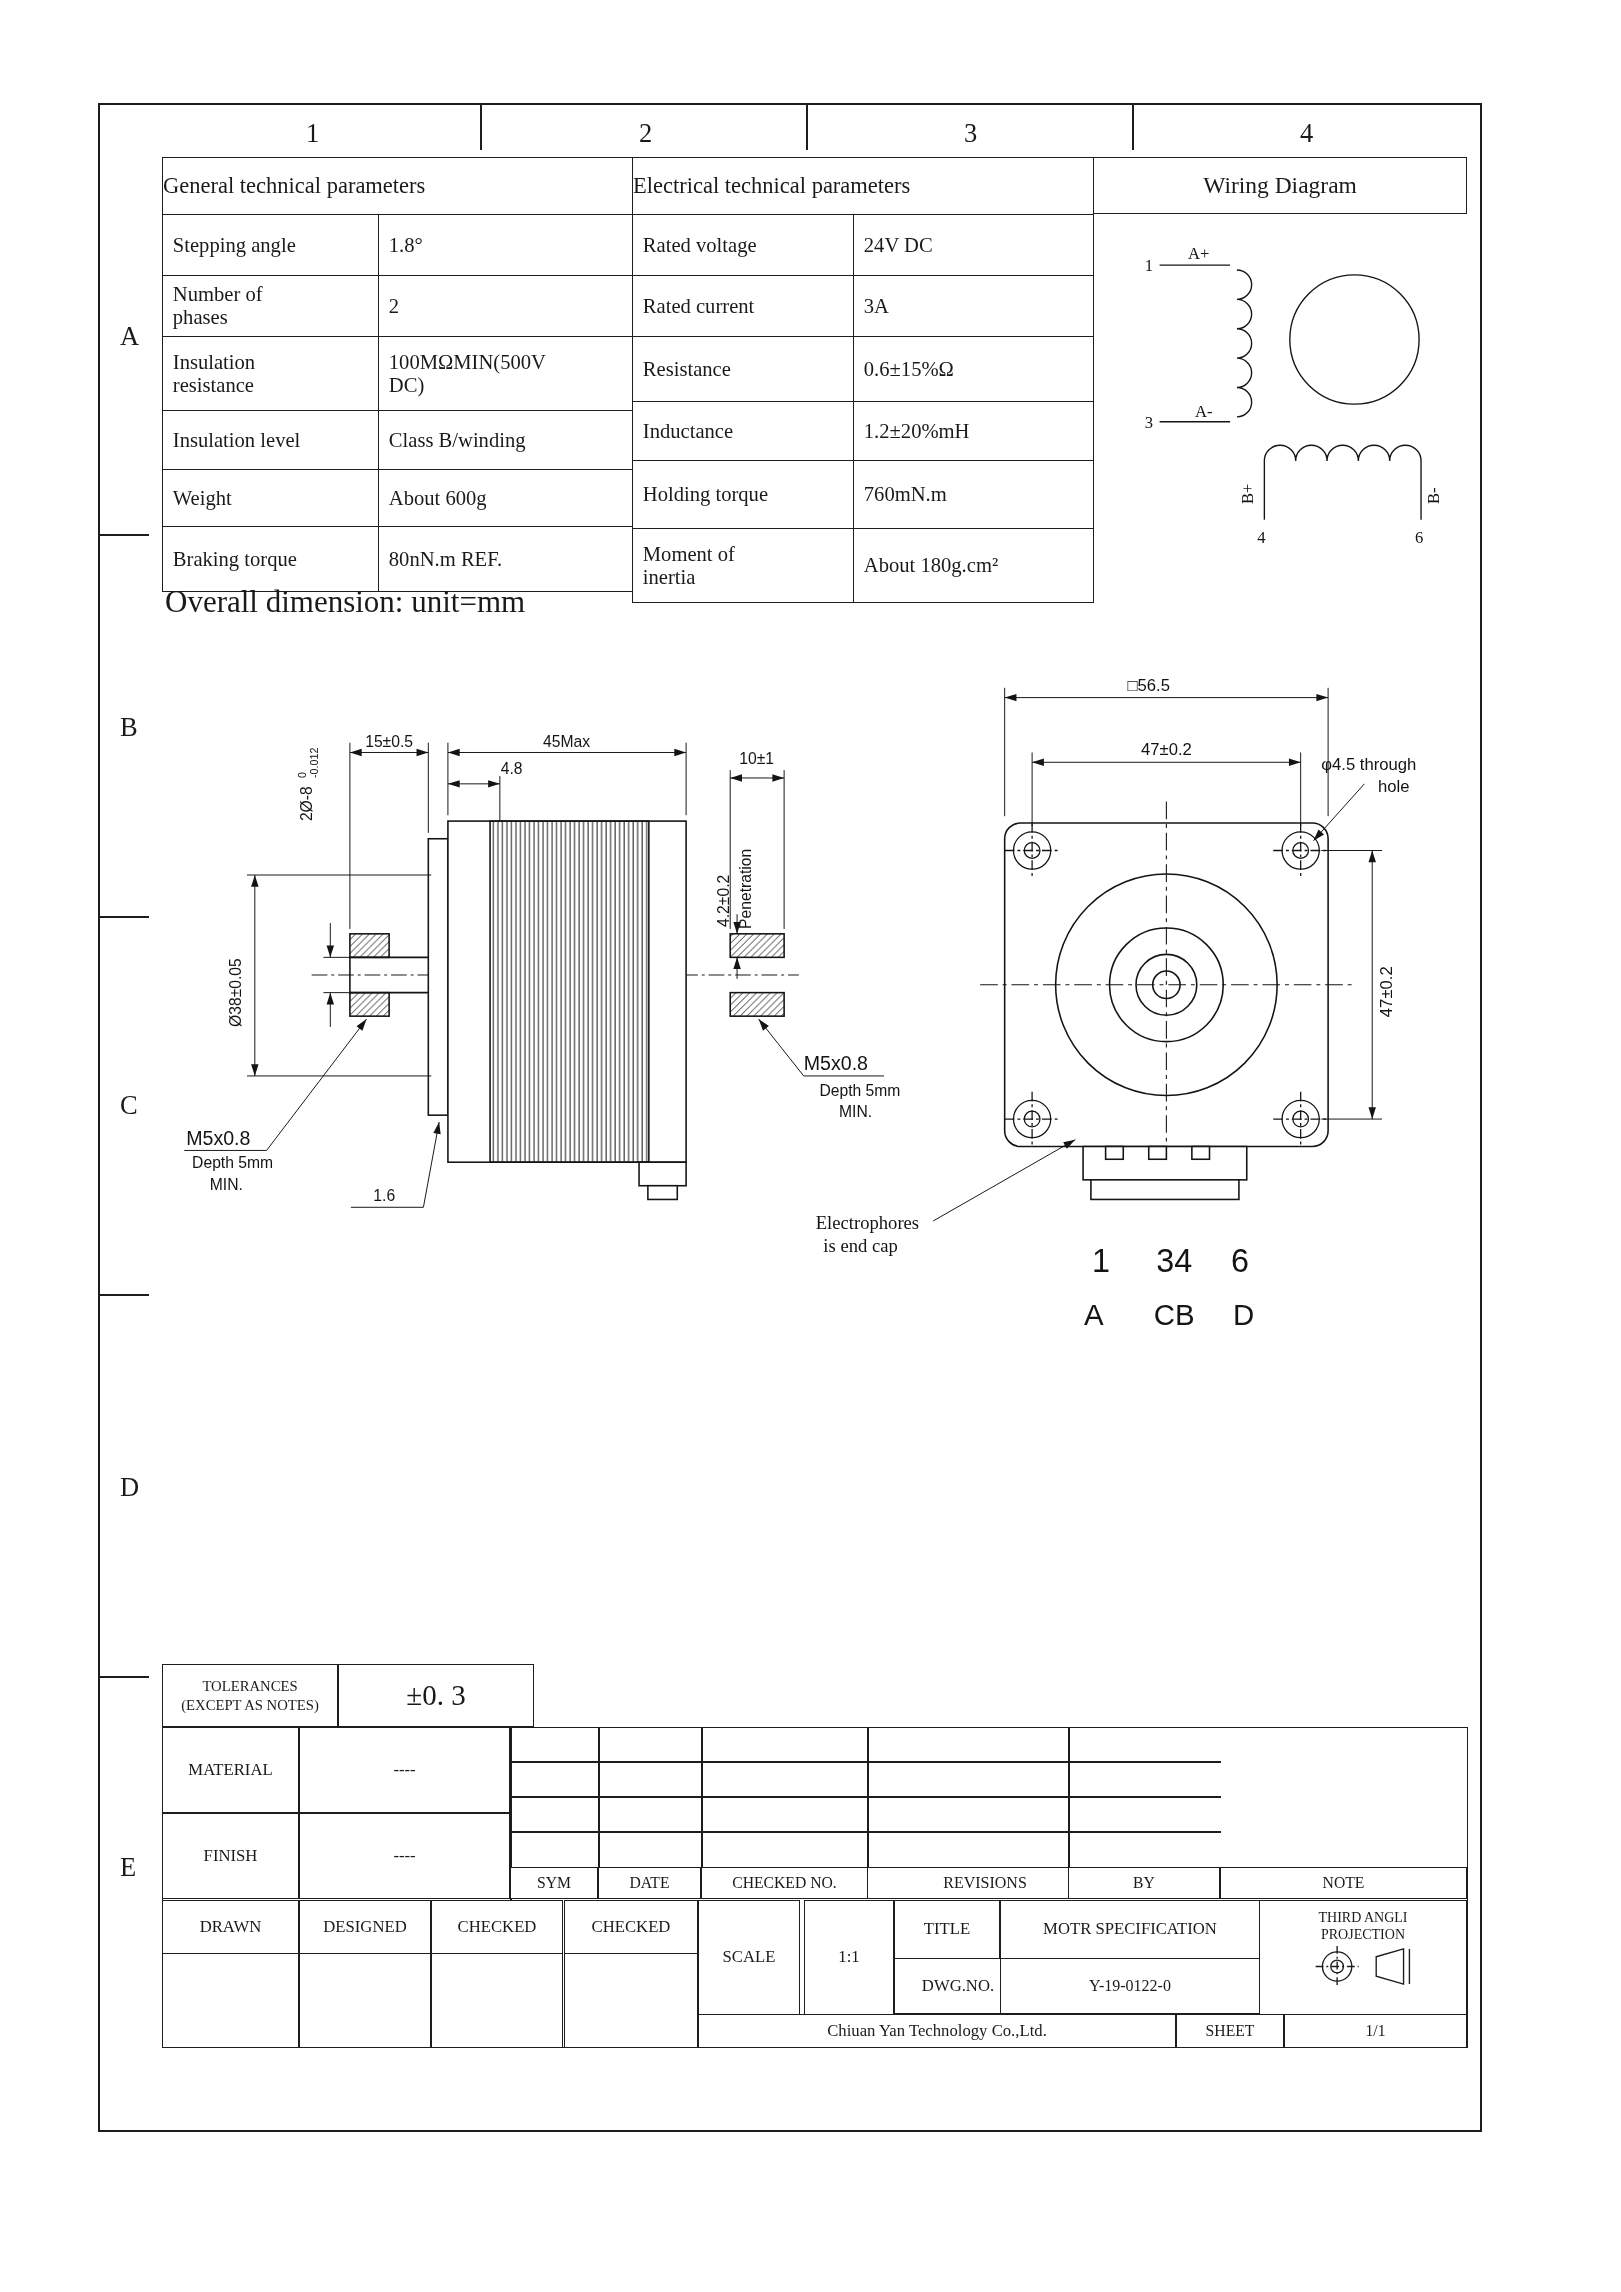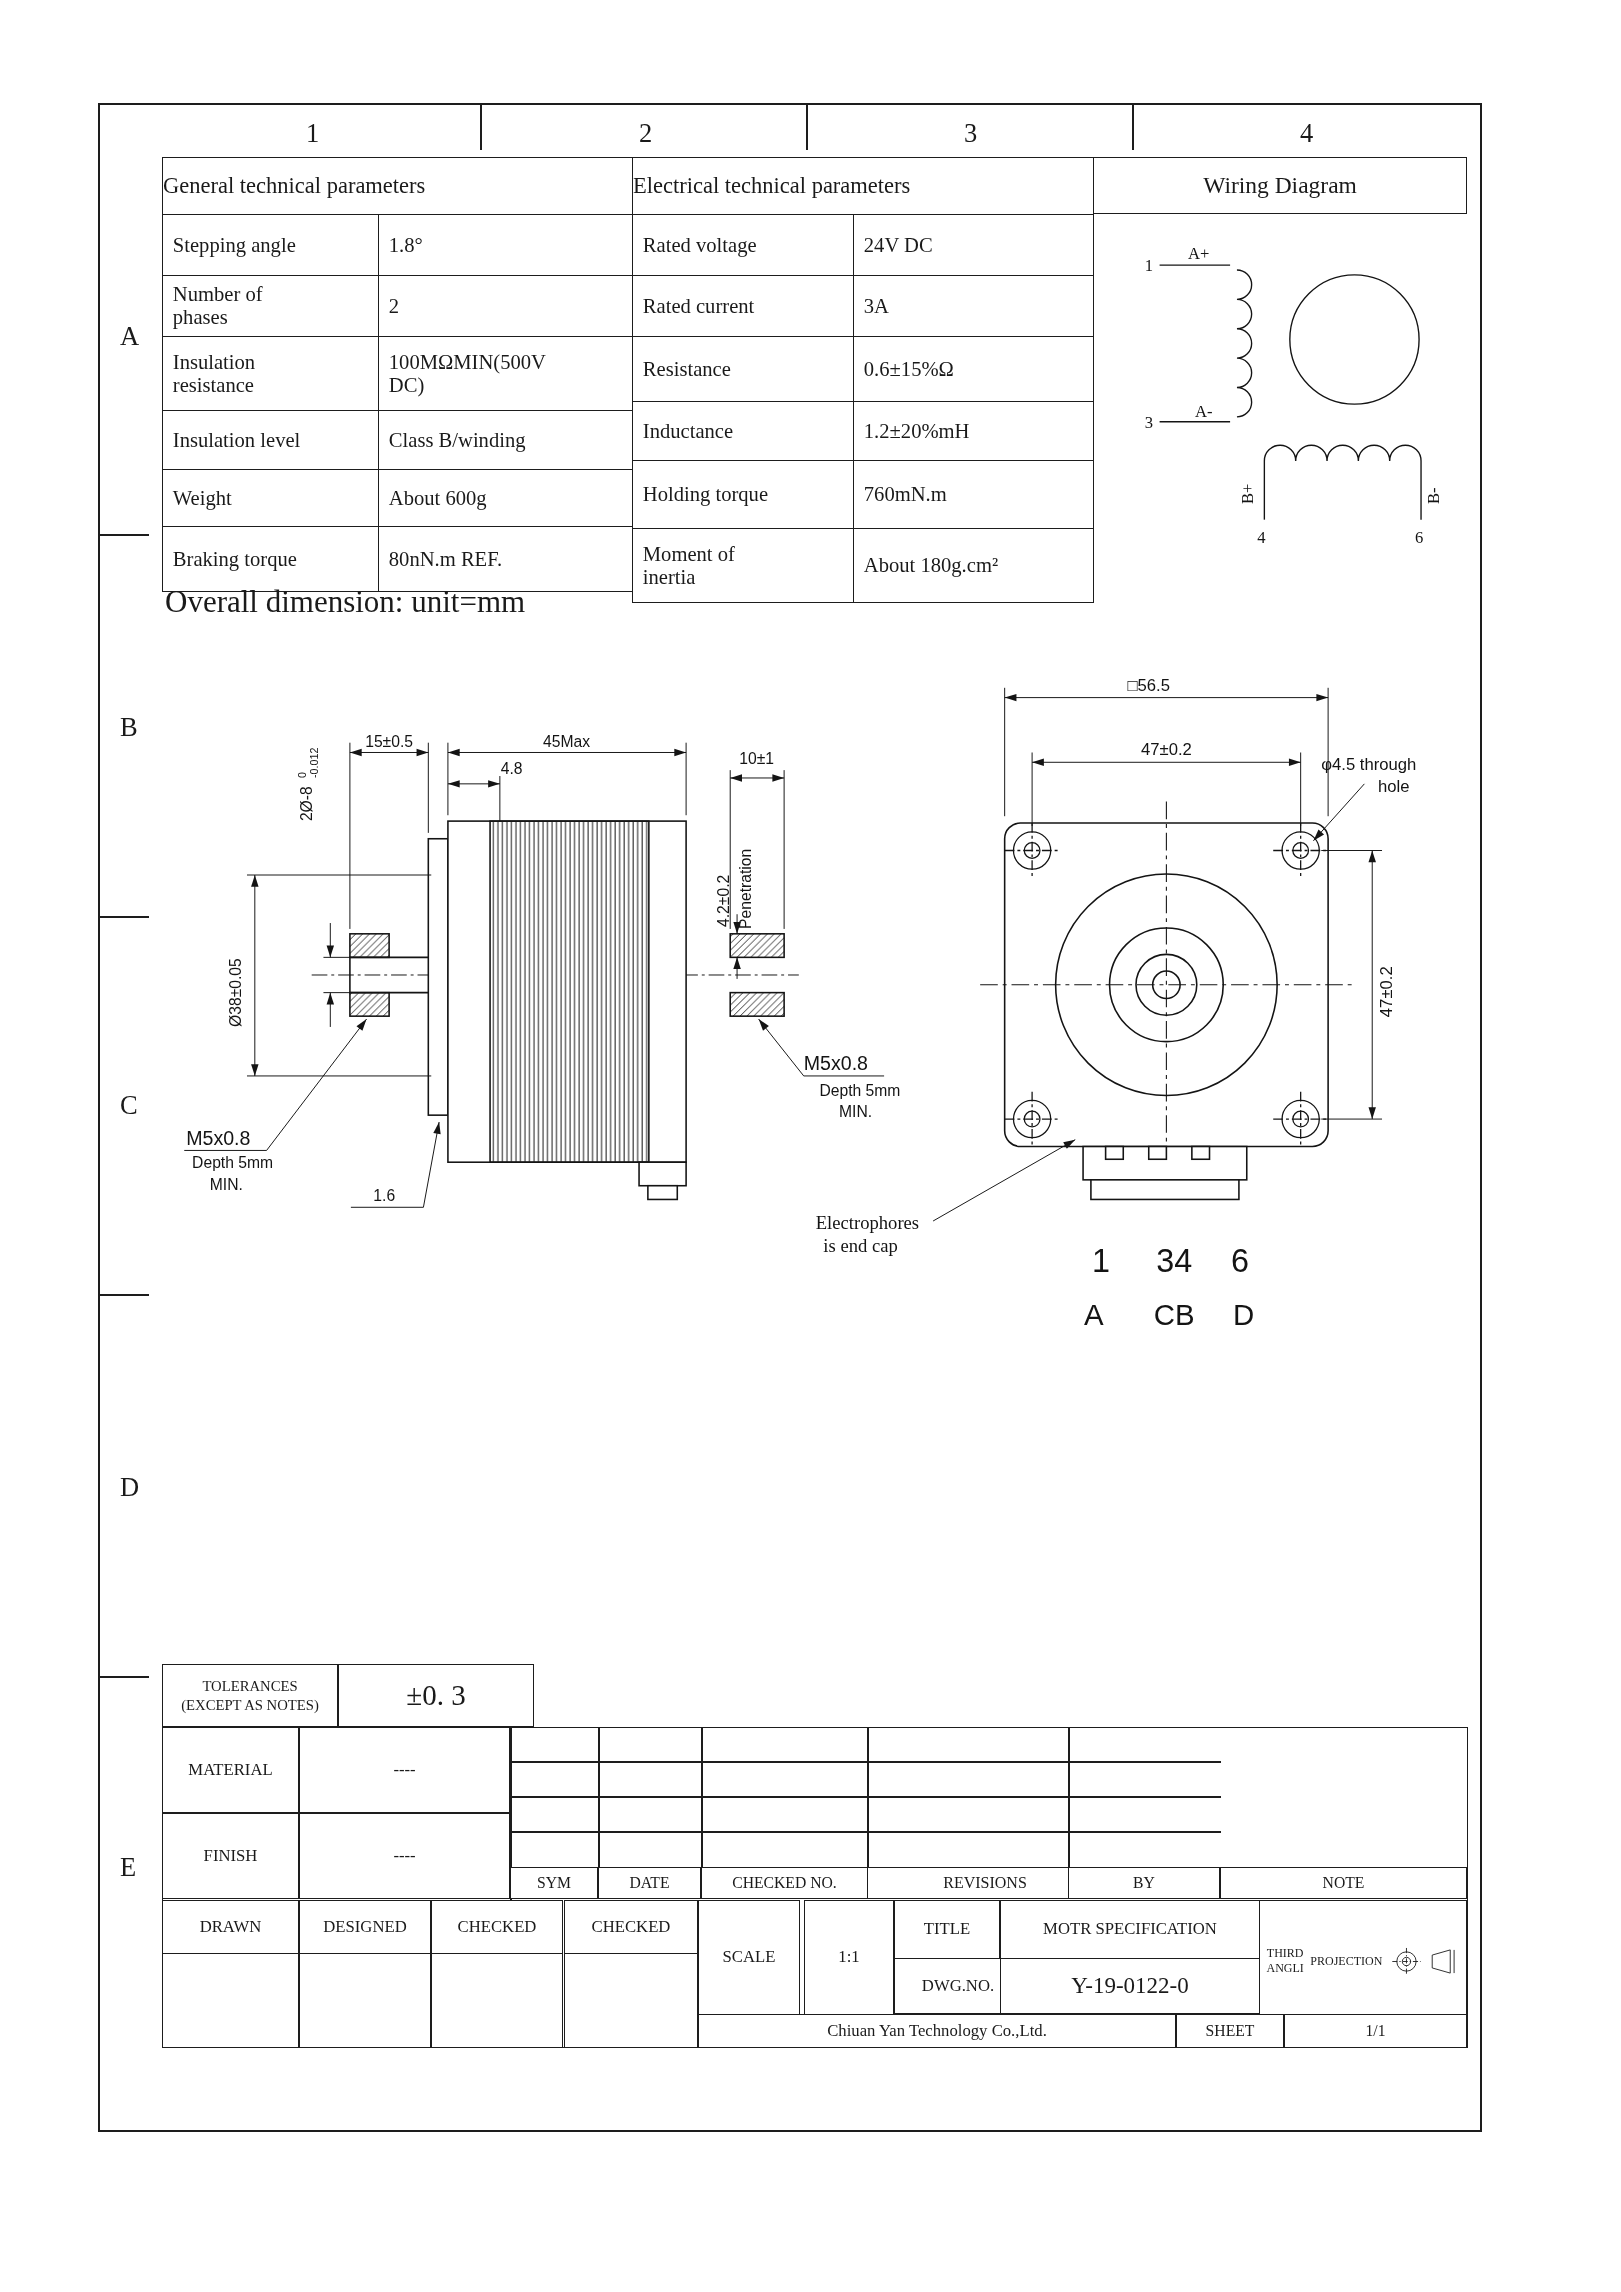--- a/index.html
+++ b/index.html
@@ -14,21 +14,21 @@
 table.ptable{position:absolute;border-collapse:collapse;table-layout:fixed;background:#fff}
 .ptable td{border:1.6px solid #1d1d1d;font-size:20.6px;padding:2px 9.8px;white-space:pre-line;vertical-align:middle}
 .ptable td.hd{font-size:22.5px;padding:0}
 .cell{position:absolute;border:1.6px solid #1d1d1d;display:flex;align-items:center;justify-content:center;text-align:center;font-size:16.7px;line-height:1.25;background:#fff}
 .vl{position:absolute;width:1.6px;background:#1d1d1d}
 .hl{position:absolute;height:1.6px;background:#1d1d1d}
 .heading{position:absolute;font-size:31px}
 .toll{font-size:14.7px}
 .bigtol{font-size:29px}
 .kst{font-size:19.6px}
-.proj{justify-content:flex-start;padding-top:7.8px;font-size:12px}
+.proj{flex-direction:column;justify-content:flex-start;padding-top:7.8px;font-size:14px}
 svg text{fill:#141414}
 </style>
 </head>
 <body>
 
 <div id="canvas">
 
   <div class="frame" style="left:98px;top:103px;width:1384px;height:2029px"></div>
 
   <div class="idx" style="left:306px;top:118px">1</div>
@@ -343,21 +343,21 @@
   <div class="cell" style="left:162px;top:1953px;width:137px;height:95px"></div>
   <div class="cell" style="left:299px;top:1953px;width:132px;height:95px"></div>
   <div class="cell" style="left:431px;top:1953px;width:132px;height:95px"></div>
   <div class="cell" style="left:564px;top:1953px;width:134px;height:95px"></div>
 
   <div class="cell" style="left:698px;top:1900px;width:102px;height:115px">SCALE</div>
   <div class="cell" style="left:804px;top:1900px;width:90px;height:115px">1:1</div>
   <div class="cell" style="left:894px;top:1900px;width:106px;height:59px">TITLE</div>
   <div class="cell" style="left:1000px;top:1900px;width:260px;height:59px">MOTR SPECIFICATION</div>
   <div class="cell" style="left:894px;top:1958px;width:128px;height:56px">DWG.NO.</div>
-  <div class="cell" style="left:1000px;top:1958px;width:260px;height:56px;font-size:23px">Y-19-0122-0</div>
+  <div class="cell" style="left:1000px;top:1958px;width:260px;height:56px;font-size:16px">Y-19-0122-0</div>
 
   <div class="cell proj" style="left:1259px;top:1900px;width:208px;height:115px">
     <div>THIRD ANGLI</div>
     <div>PROJECTION</div>
     <svg width="127" height="45" viewBox="0 0 130 46">
       <g stroke="#1d1d1d" fill="none" stroke-width="1.4">
         <circle cx="38" cy="23" r="15"></circle>
         <circle cx="38" cy="23" r="6.5"></circle>
         <line x1="16" y1="23" x2="60" y2="23" stroke-dasharray="8 3 2 3"></line>
         <line x1="38" y1="2" x2="38" y2="44" stroke-dasharray="8 3 2 3"></line>

